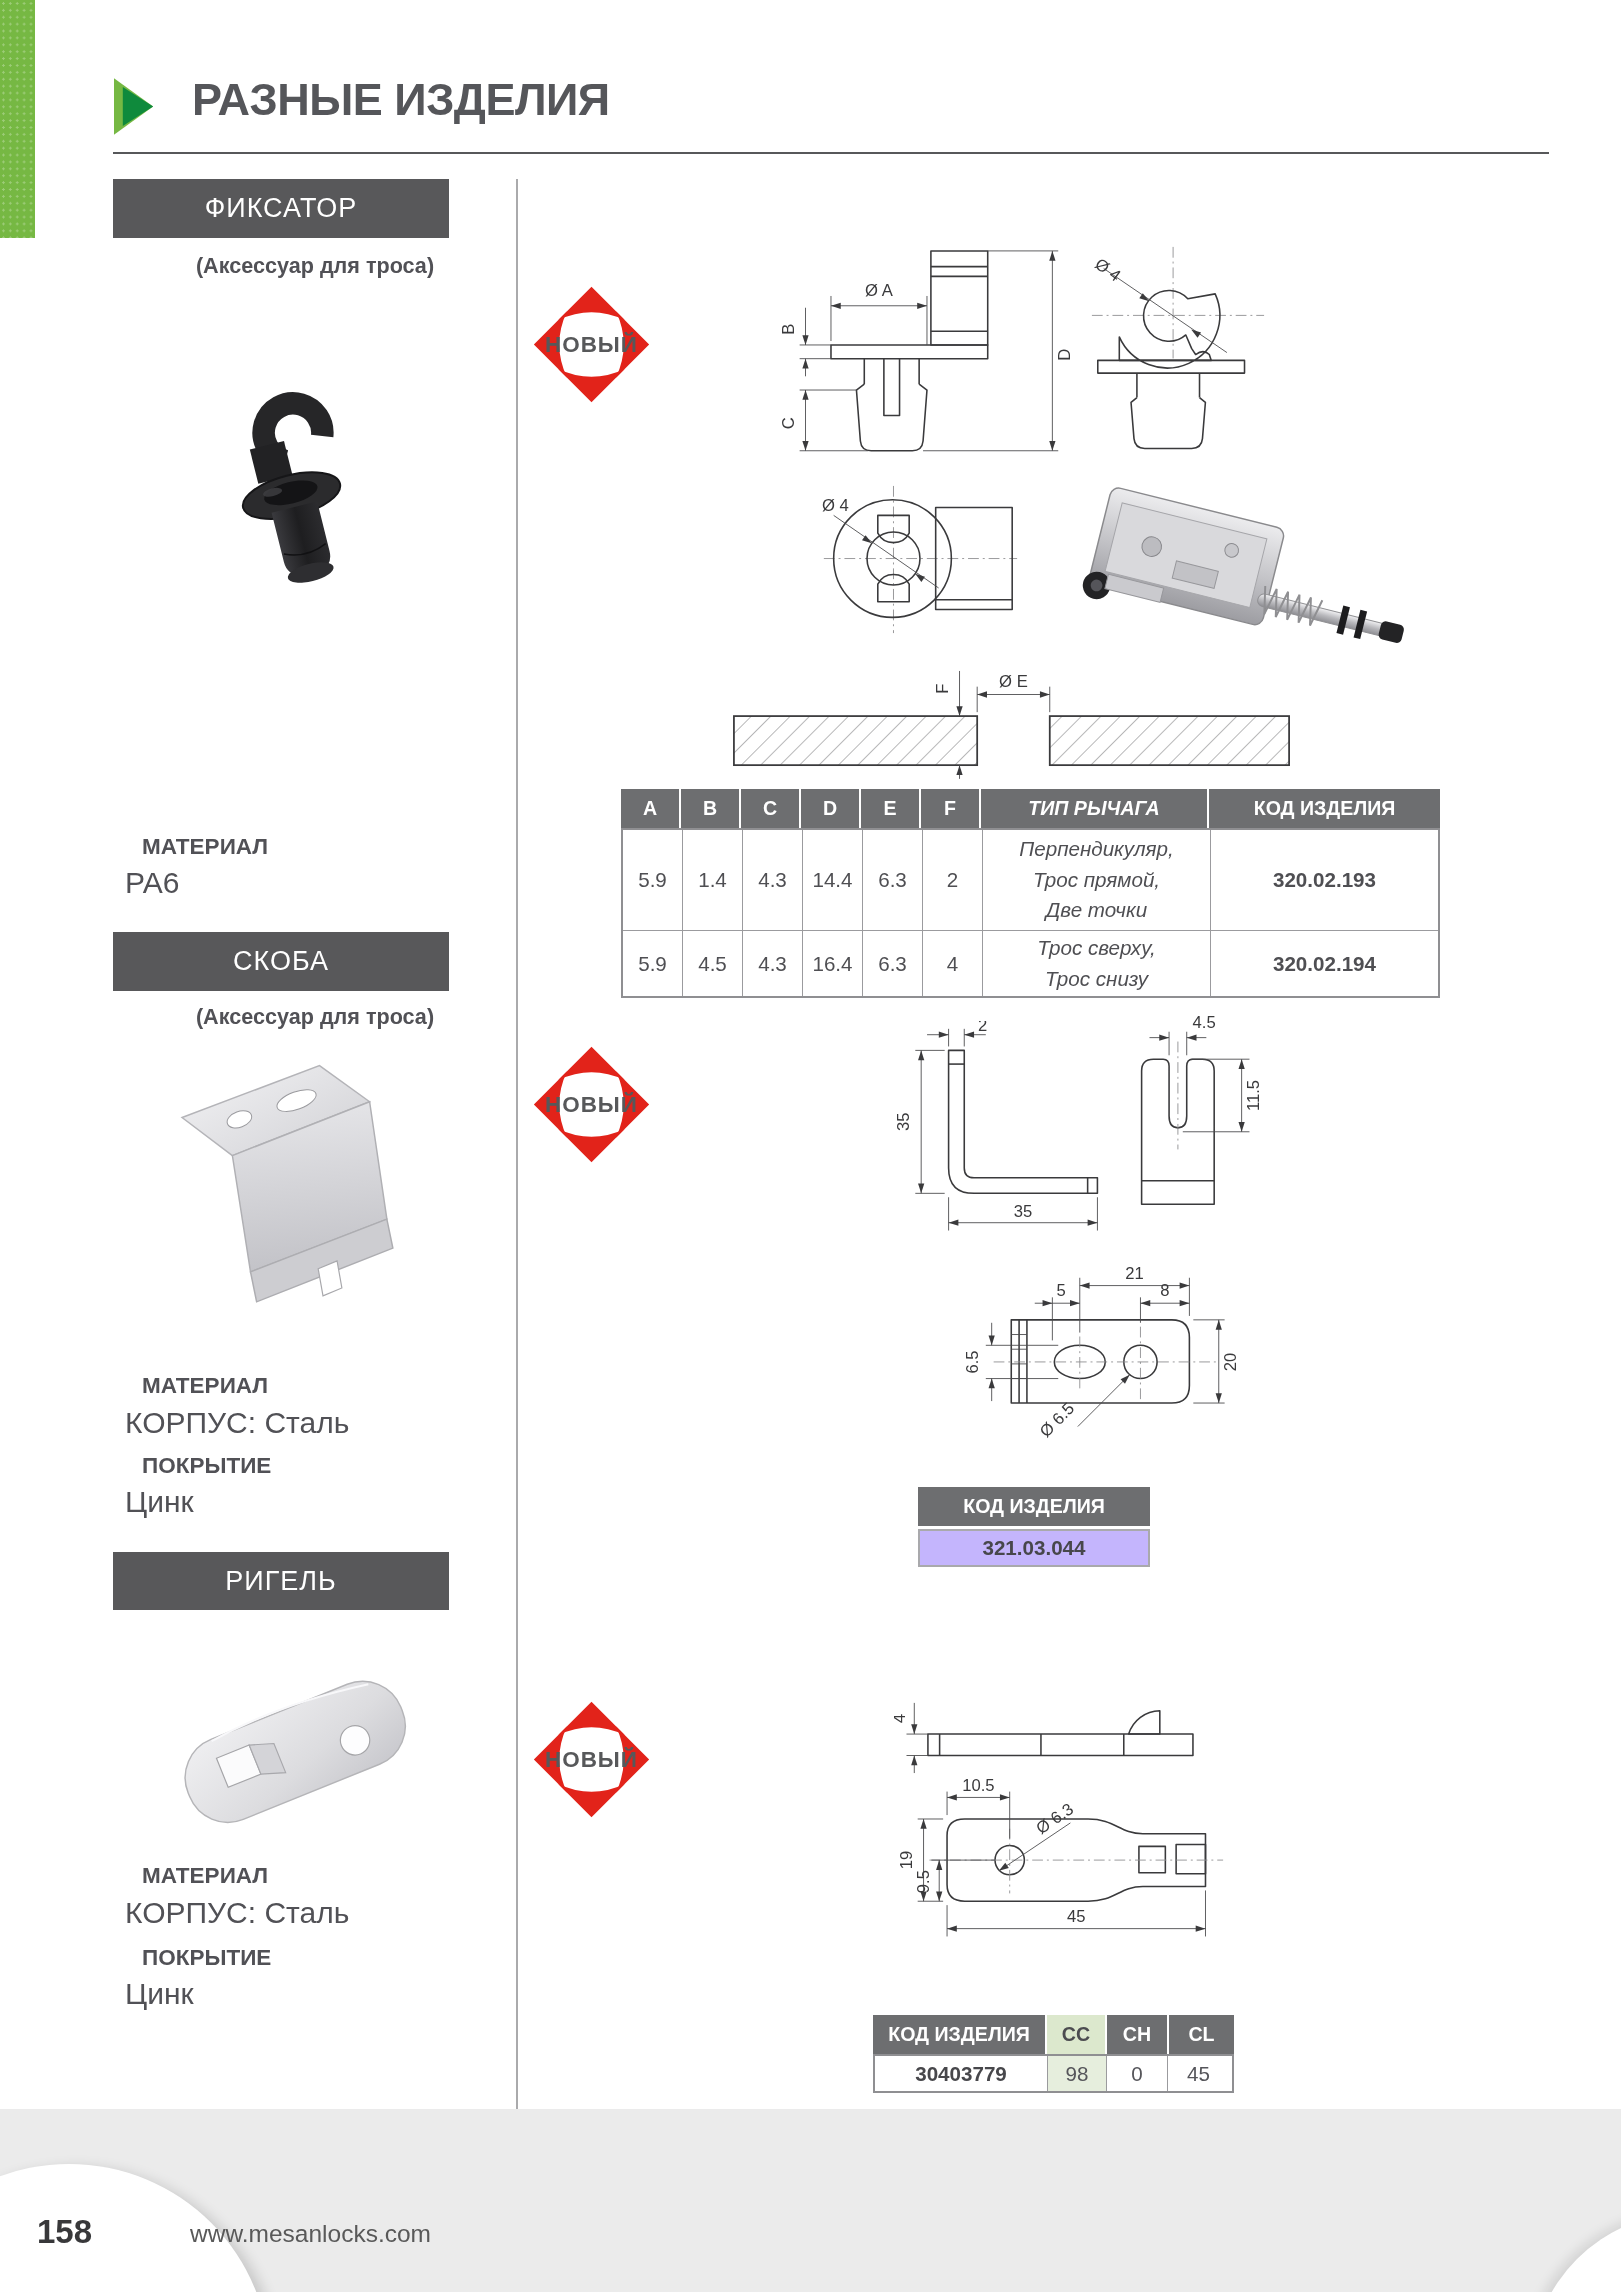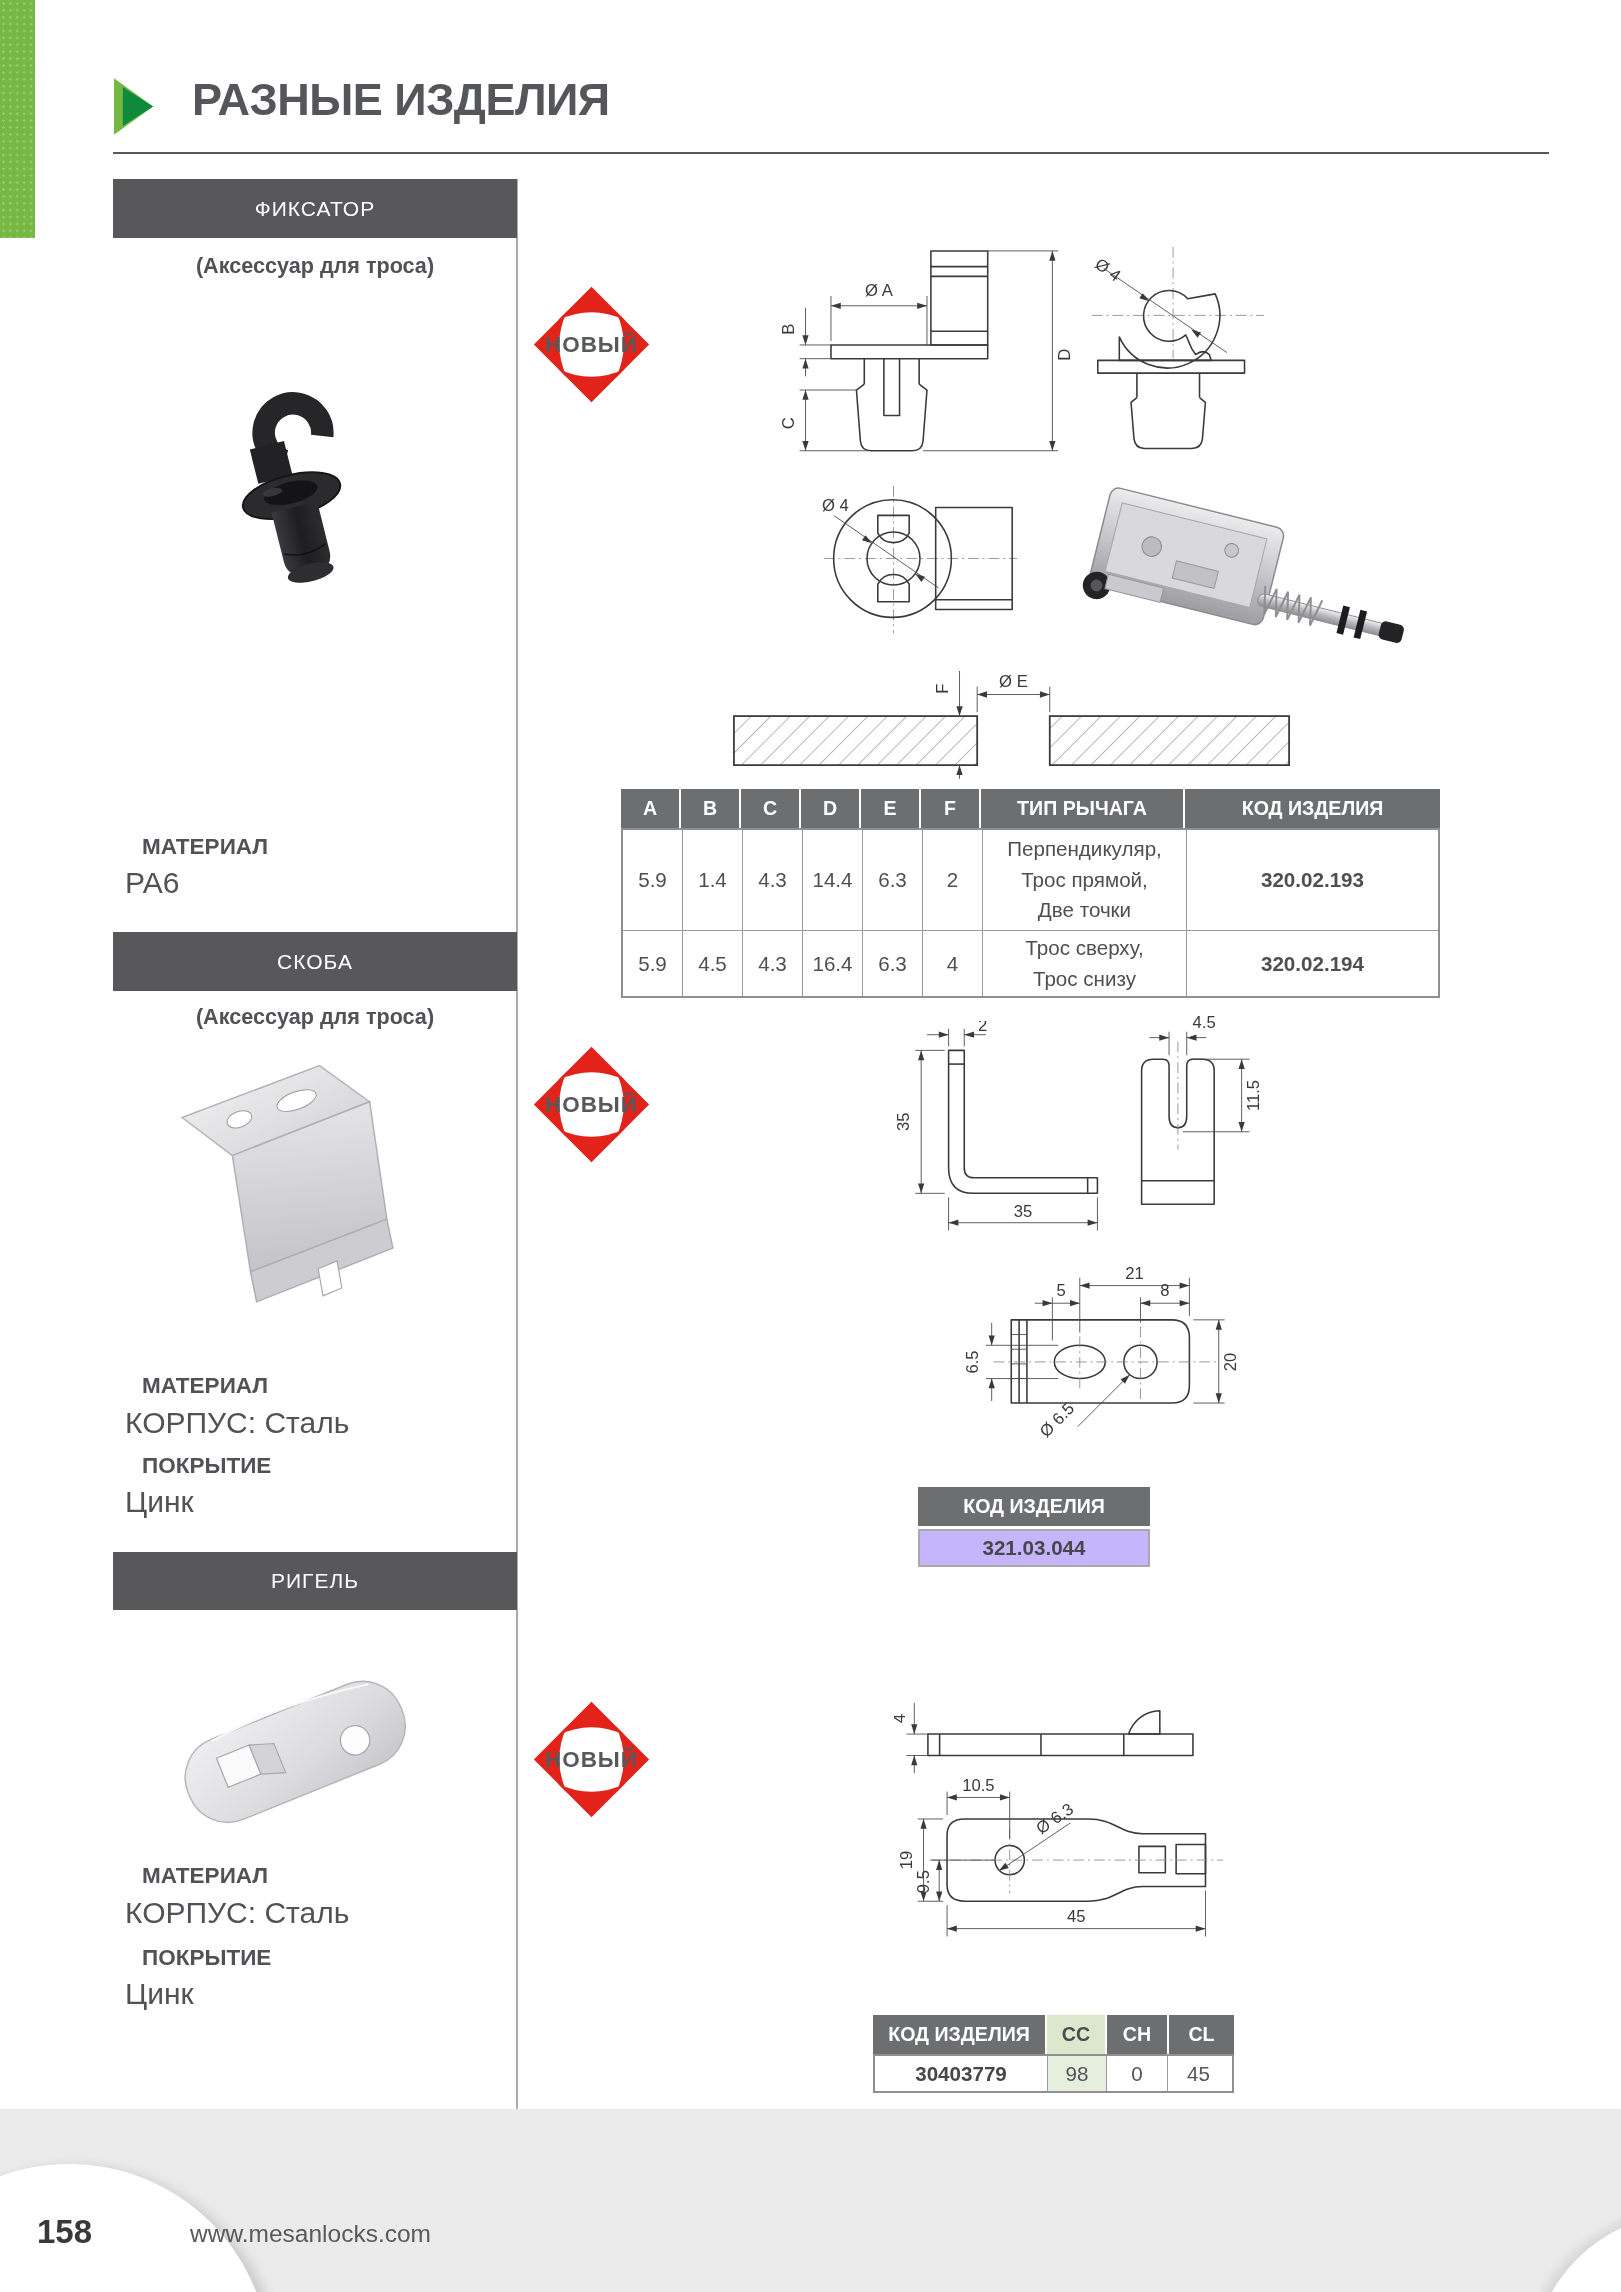--- a/index.html
+++ b/index.html
@@ -6,22 +6,22 @@
   .page{position:relative;width:1621px;height:2293px;background:#ffffff;overflow:hidden;
         font-family:"Liberation Sans",sans-serif;color:#515156;}
   .abs{position:absolute;}
   
   .green-bar{left:0;top:0;width:35px;height:238px;background:#76b843;
      background-image:radial-gradient(rgba(255,255,255,.28) 1px,transparent 1.3px);background-size:6.9px 6.9px;}
   .page-title{left:192px;top:74px;font-size:45px;font-weight:bold;color:#55565a;letter-spacing:-0.5px;}
   .title-rule{left:113px;top:152px;width:1436px;height:2px;background:#57585a;}
   .v-divider{left:516px;top:179px;width:2px;height:1957px;background:#aaaaac;}
   
-  .sec-bar{left:113px;width:404px;height:59px;background:#58585a;color:#fff;
-     display:flex;align-items:center;justify-content:center;font-size:21px;letter-spacing:1px;}
+  .sec-bar{left:113px;width:336px;height:59px;background:#58585a;color:#fff;
+     display:flex;align-items:center;justify-content:center;font-size:27px;letter-spacing:1px;}
   .subtitle{left:113px;width:404px;text-align:center;font-size:21.6px;font-weight:bold;color:#515156;}
   .mat-label{left:142px;font-size:22.5px;font-weight:bold;color:#515156;}
   .mat-value{left:125px;font-size:30px;color:#515156;}
   
   .badge-text{font-size:23px;font-weight:bold;fill:#57585a;letter-spacing:1px;}
   .badge-arrow{fill:#e2231a;}
   
   svg text{font-family:"Liberation Sans",sans-serif;font-size:17px;fill:#3a3a3c;}
   .ol{fill:none;stroke:#3a3a3c;stroke-width:1.6;stroke-linejoin:round;}
   .thin{fill:none;stroke:#4a4a4c;stroke-width:0.9;}
@@ -34,21 +34,21 @@
   .t1h{display:flex;height:39px;}
   .t1h > div{border-right:2.9px solid #fff;}
   .t1h > div:last-child{border-right:none;}
   .t1b{border:2px solid #8f8f92;box-sizing:border-box;}
   .t1r{display:flex;}
   .t1r > div{border-right:1px solid #9b9b9e;box-sizing:border-box;
      display:flex;align-items:center;justify-content:center;font-size:20.6px;color:#4f4f53;background:#fff;}
   .t1r > div:last-child{border-right:none;}
   .t1r1 > div{border-bottom:1px solid #9b9b9e;}
   .c61{width:60px;flex:0 0 auto;}
-  .c233{width:204px;flex:0 0 auto;}
+  .c233{width:228px;flex:0 0 auto;font-style:italic;}
   .c237{width:232px;flex:1 1 auto;}
   .typecell{white-space:pre-line;text-align:center;font-size:18.6px;line-height:1.5;}
   .codecell{font-weight:bold;font-size:20.6px;color:#47474b;}
   .t2{left:918px;top:1487px;width:232px;}
   .t2v{margin-top:2.9px;height:38px;border:2px solid #a9a9ac;box-sizing:border-box;background:#c4b5fd;
      display:flex;align-items:center;justify-content:center;font-size:20.6px;font-weight:bold;color:#47474b;}
   .t3{left:873px;top:2015px;width:361px;}
   .t3h{display:flex;height:39px;}
   .t3h > div{border-right:2.9px solid #fff;box-sizing:border-box;}
   .t3h > div:last-child{border-right:none;}

